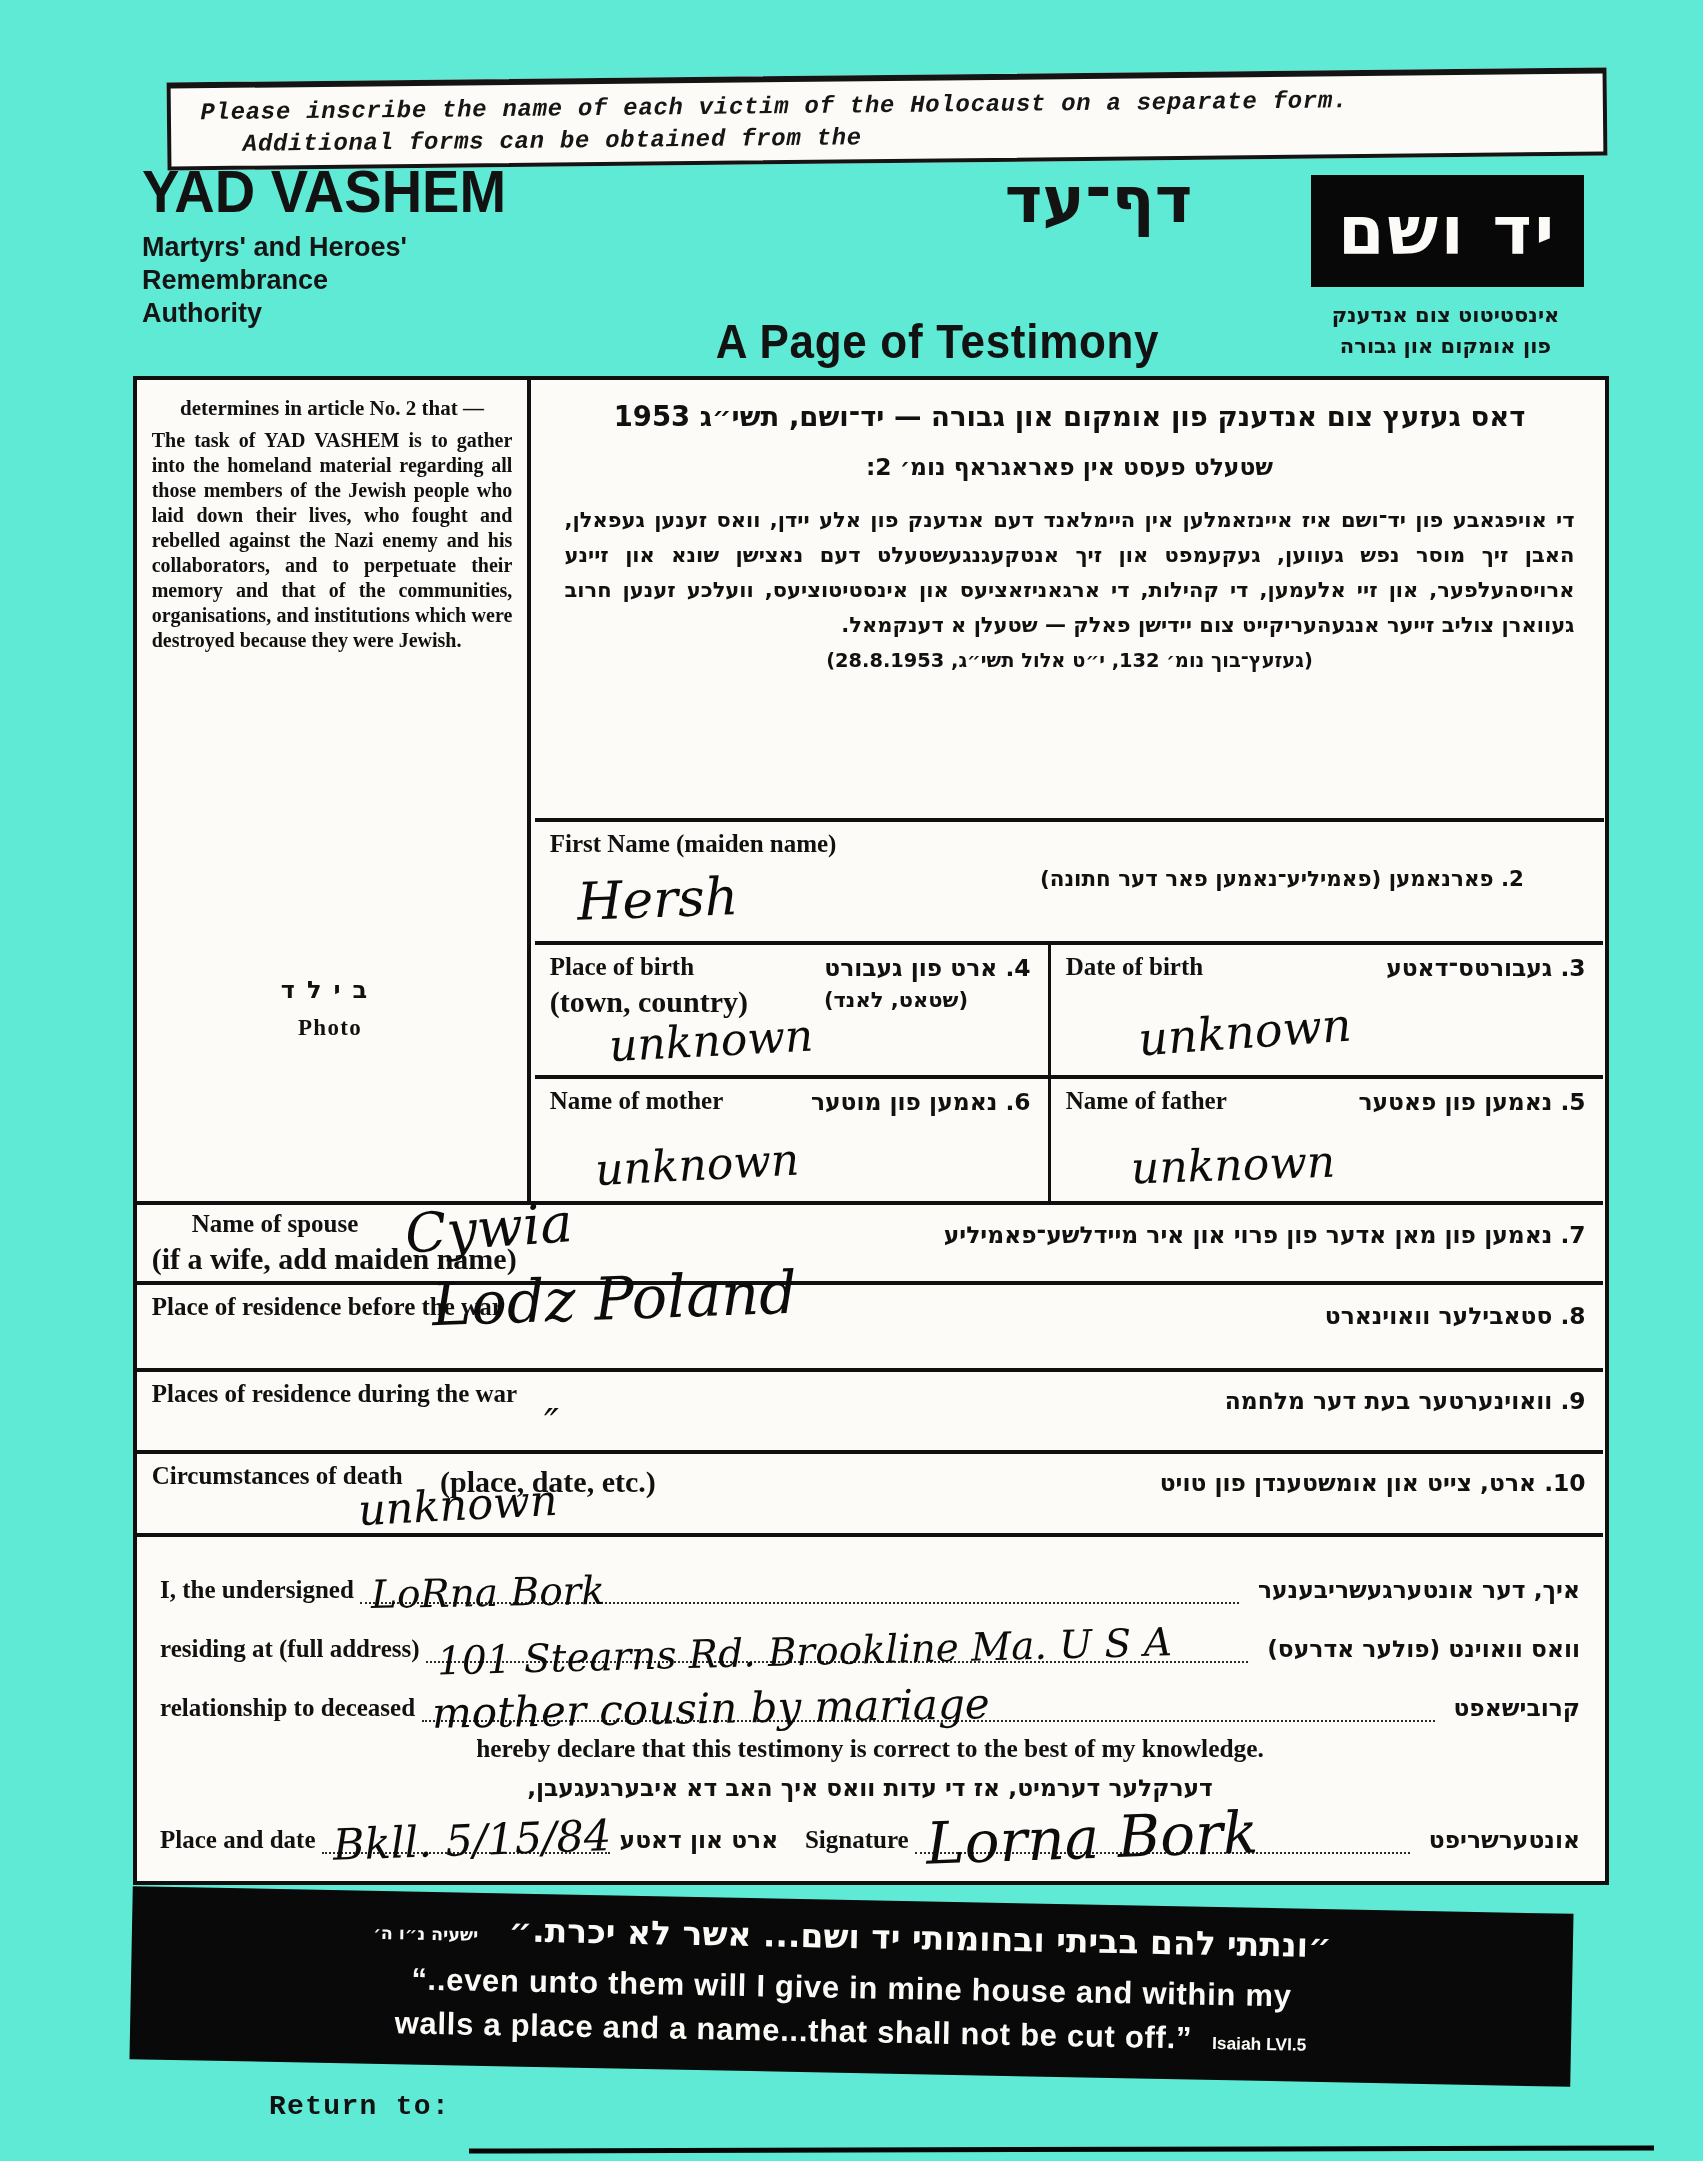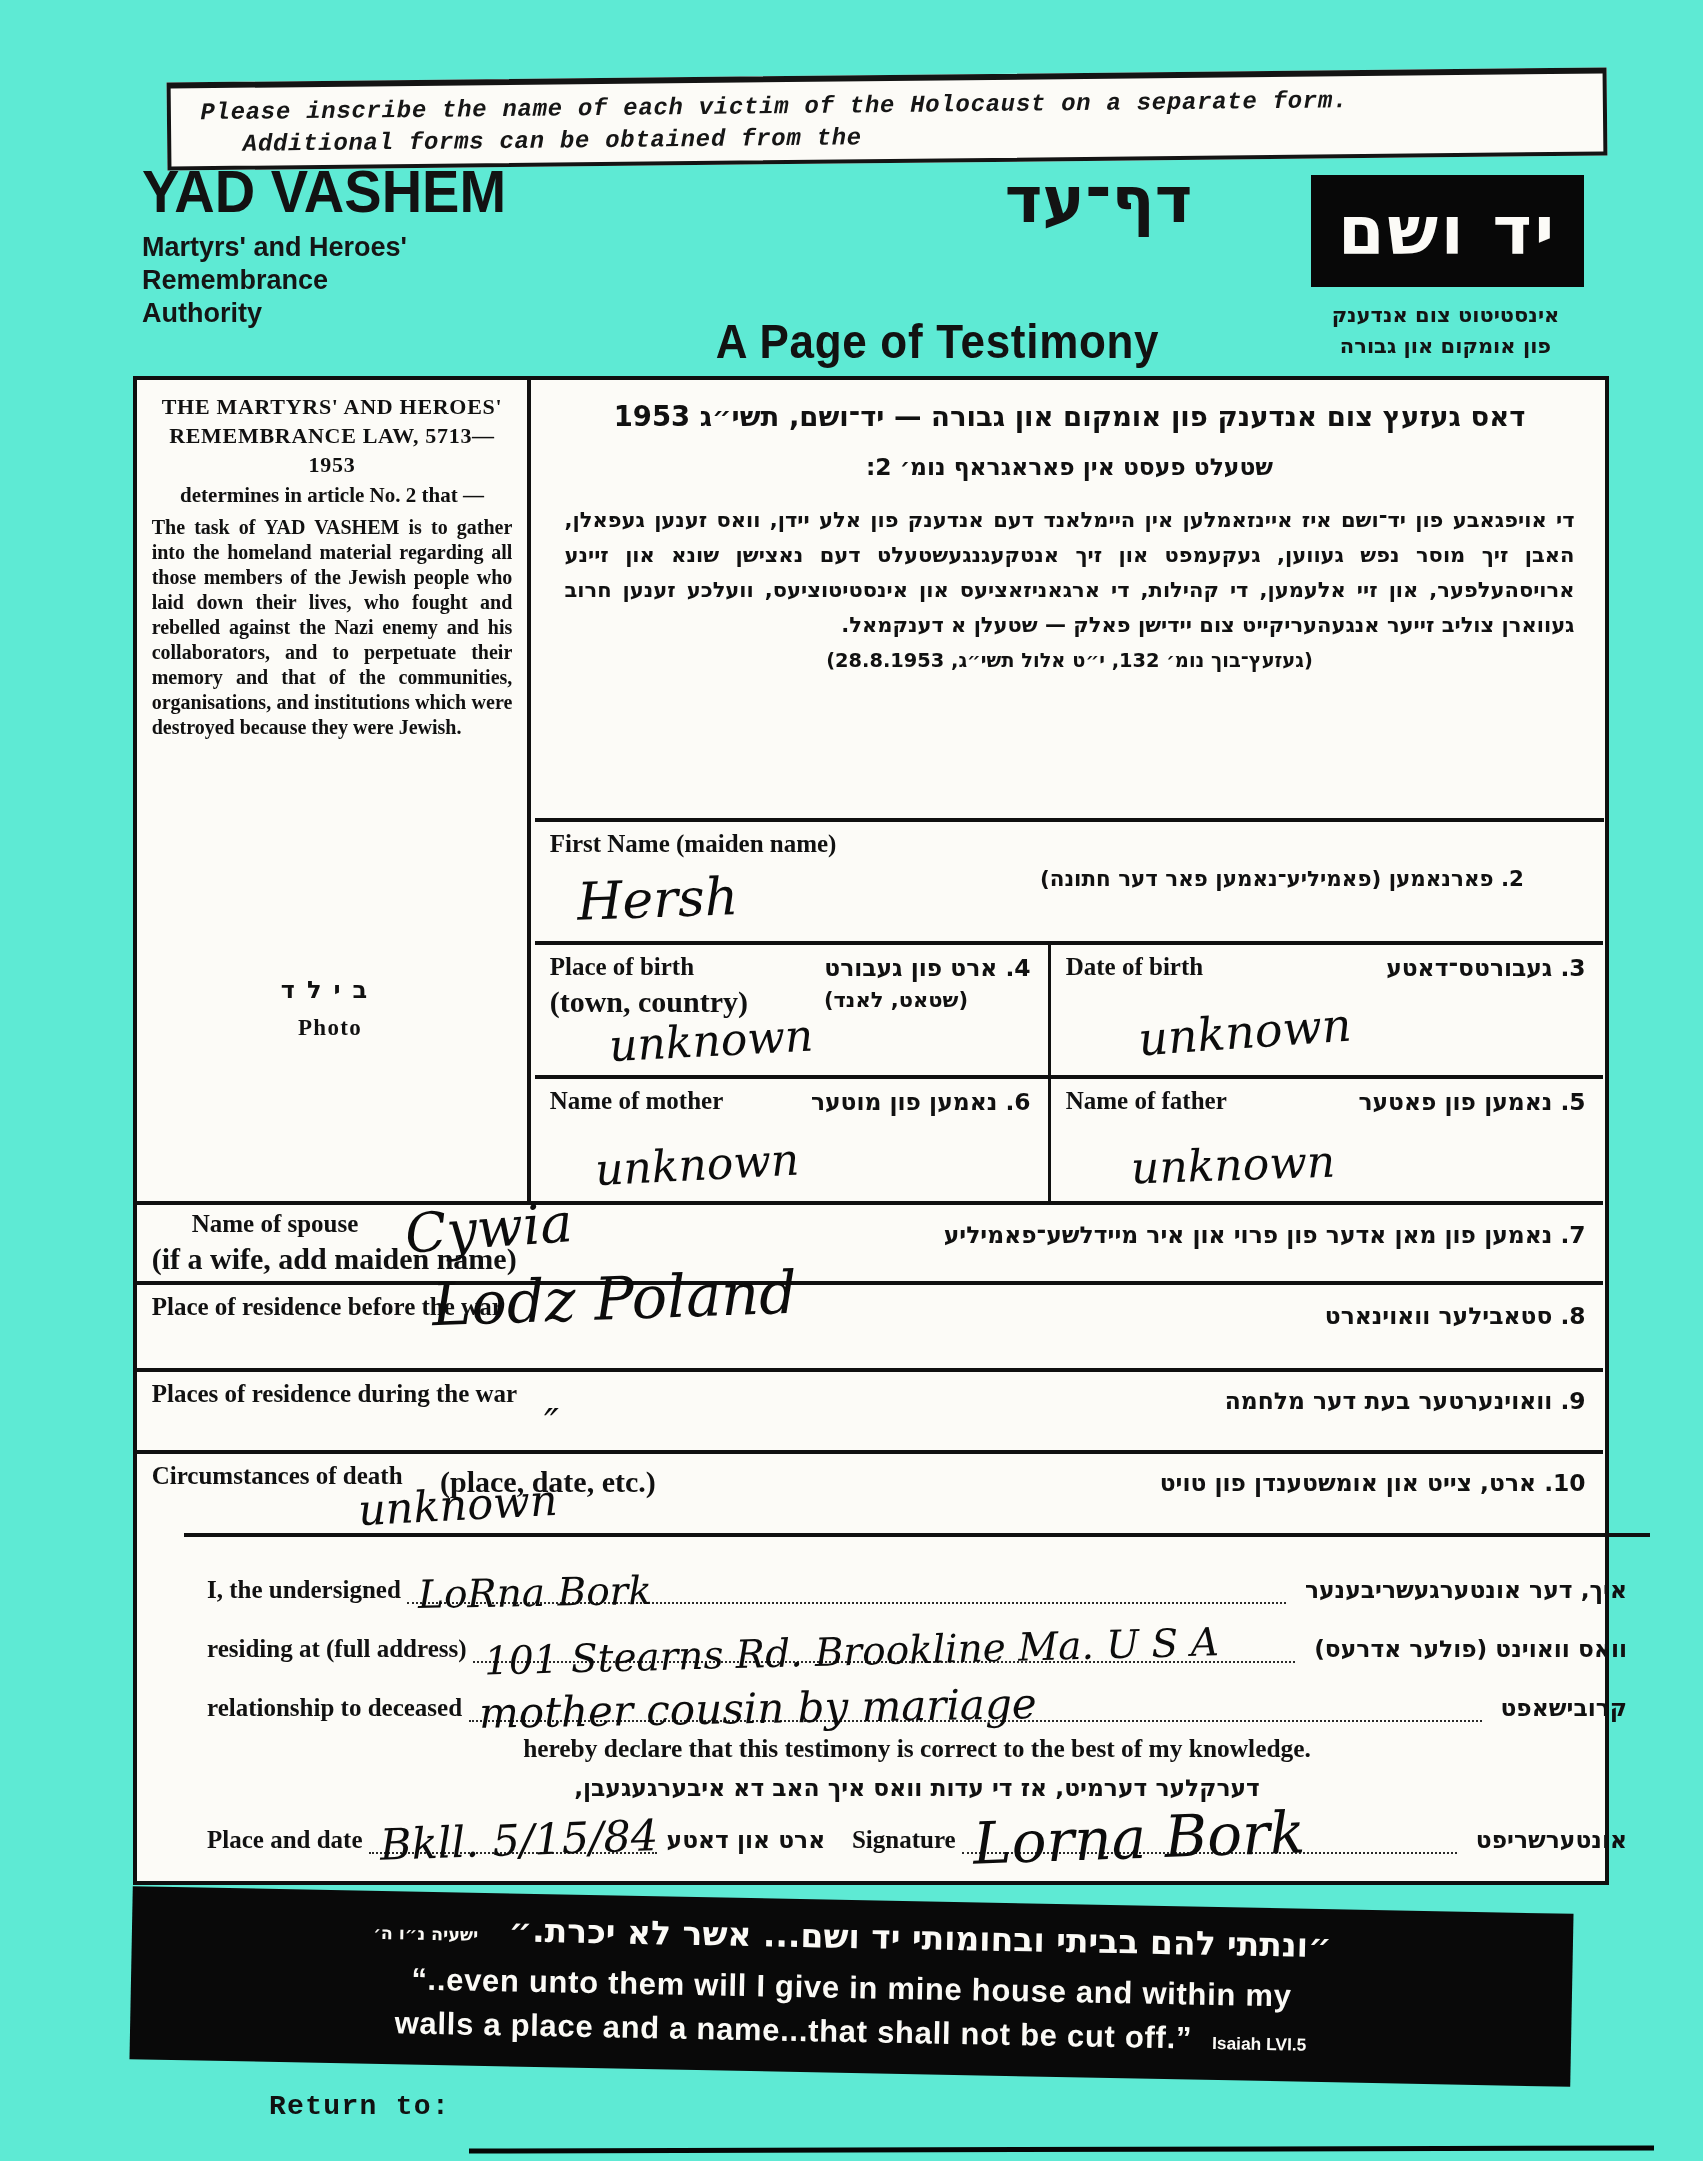--- a/index.html
+++ b/index.html
@@ -44,21 +44,21 @@
 
   .row { border-top:4px solid #101010; overflow:visible; }
   .lbl-en { position:absolute; left:14.7px; top:8px; font-weight:bold; font-size:25px; white-space:nowrap; }
   .lbl-en-sub { position:absolute; left:14.7px; top:40px; font-weight:bold; font-size:30px; white-space:nowrap; }
   .lbl-he { position:absolute; right:17.4px; top:9.4px; direction:rtl; text-align:right; font-family:"DejaVu Sans", sans-serif; font-weight:bold; font-size:23.4px; white-space:nowrap; }
   .lbl-he-sub { position:absolute; right:80px; top:43px; direction:rtl; font-family:"DejaVu Sans", sans-serif; font-weight:bold; font-size:21px; }
 
   .hw { position:absolute; font-family:"DejaVu Serif", serif; font-style:italic; color:#0c0c0c; white-space:nowrap; line-height:1; }
 
   
-  .decl { left:0; top:1153px; width:1466px; height:346px; border-top:4px solid #101010; padding:5.4px 23px 0 23px;margin-left:47px; }
+  .decl { left:0; top:1153px; width:1466px; height:346px; border-top:4px solid #101010; padding:5.4px 23px 0 23px; }
   .decl-line { display:flex; align-items:flex-end; }
   .decl-lbl { font-weight:bold; font-size:25px; white-space:nowrap; }
   .decl-he { direction:rtl; font-family:"DejaVu Sans", sans-serif; font-weight:bold; font-size:23.4px; white-space:nowrap; margin-left:12px; }
   .fill { flex:1; border-bottom:2.7px dotted #2a2a2a; margin:0 6.7px; position:relative; height:39px; }
   .fill .hw { position:absolute; left:10.7px; bottom:-9.4px; }
   .decl-center { text-align:center; font-weight:bold; font-size:25.4px; margin-top:12px; }
   .decl-yid { direction:rtl; text-align:center; font-family:"DejaVu Sans", sans-serif; font-weight:bold; font-size:23.4px; margin-top:10.7px; }
   .decl-bottom { display:flex; align-items:flex-end; margin-top:13.4px; }
   .fill.pd { flex:0 0 288px; }
   .fill.sig { flex:1; }
@@ -98,21 +98,20 @@
     <span class="logo-text">יד ושם</span>
   </div>
   <div class="logo-caption">
     <div>אינסטיטוט צום אנדענק</div>
     <div>פון אומקום און גבורה</div>
   </div>
 
   <div class="main-box">
 
     <div class="abs sidebar">
-      <div class="law-title">THE MARTYRS' AND HEROES' REMEMBRANCE LAW, 5713—1953</div>
       <div class="law-intro">determines in article No. 2 that —</div>
       <div class="law-body">The task of YAD VASHEM is to gather into the homeland material regarding all those members of the Jewish people who laid down their lives, who fought and rebelled against the Nazi enemy and his collaborators, and to perpetuate their memory and that of the communities, organisations, and institutions which were destroyed because they were Jewish.</div>
       <div class="photo-label">
         <div class="photo-he">בילד</div>
         <div class="photo-en">Photo</div>
       </div>
     </div>
 
     <div class="abs yiddish-block">
       <div class="yid1">דאס געזעץ צום אנדענק פון אומקום און גבורה — יד־ושם, תשי״ג 1953</div>

